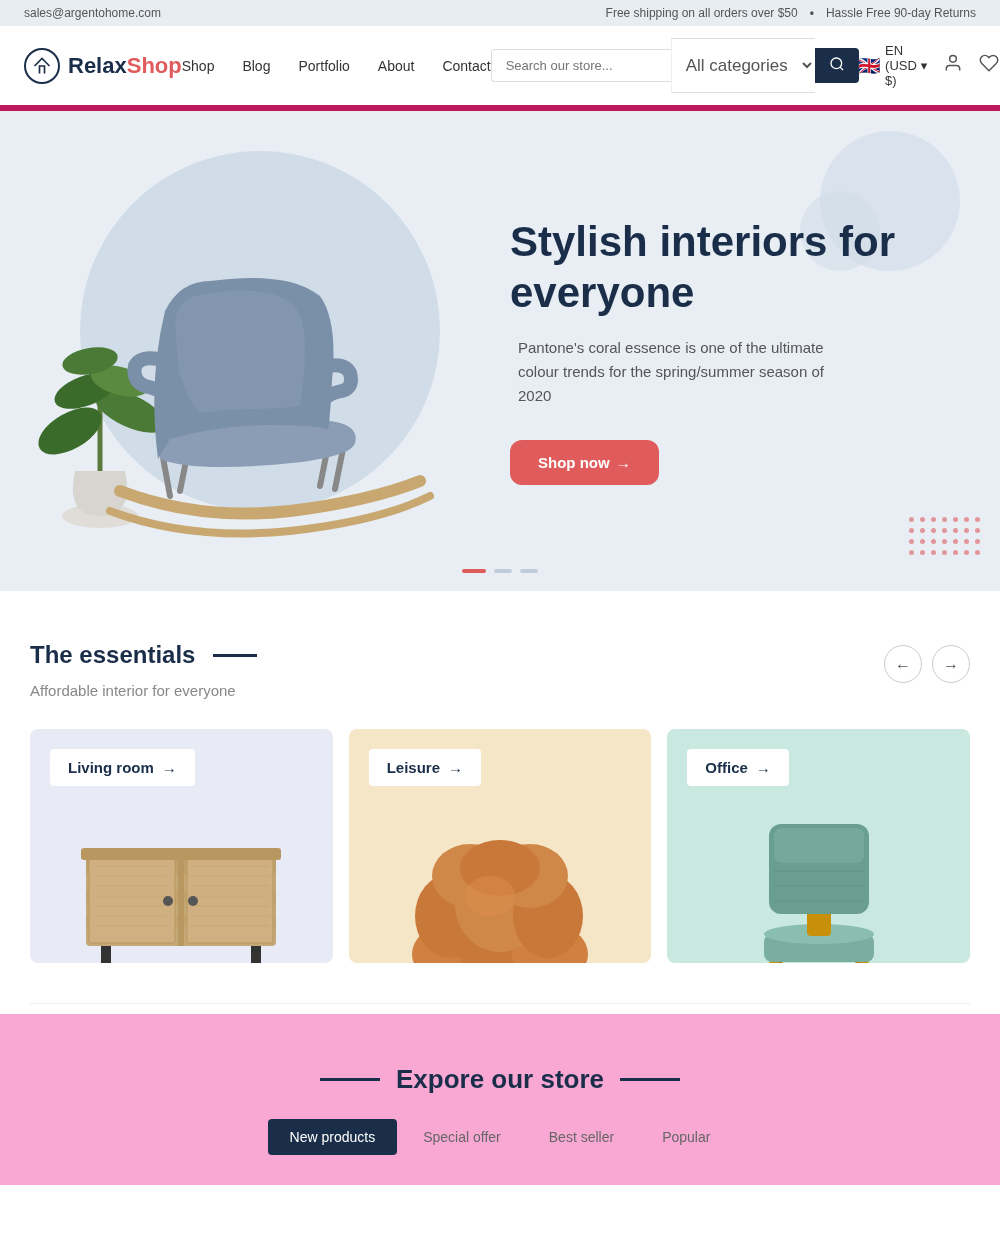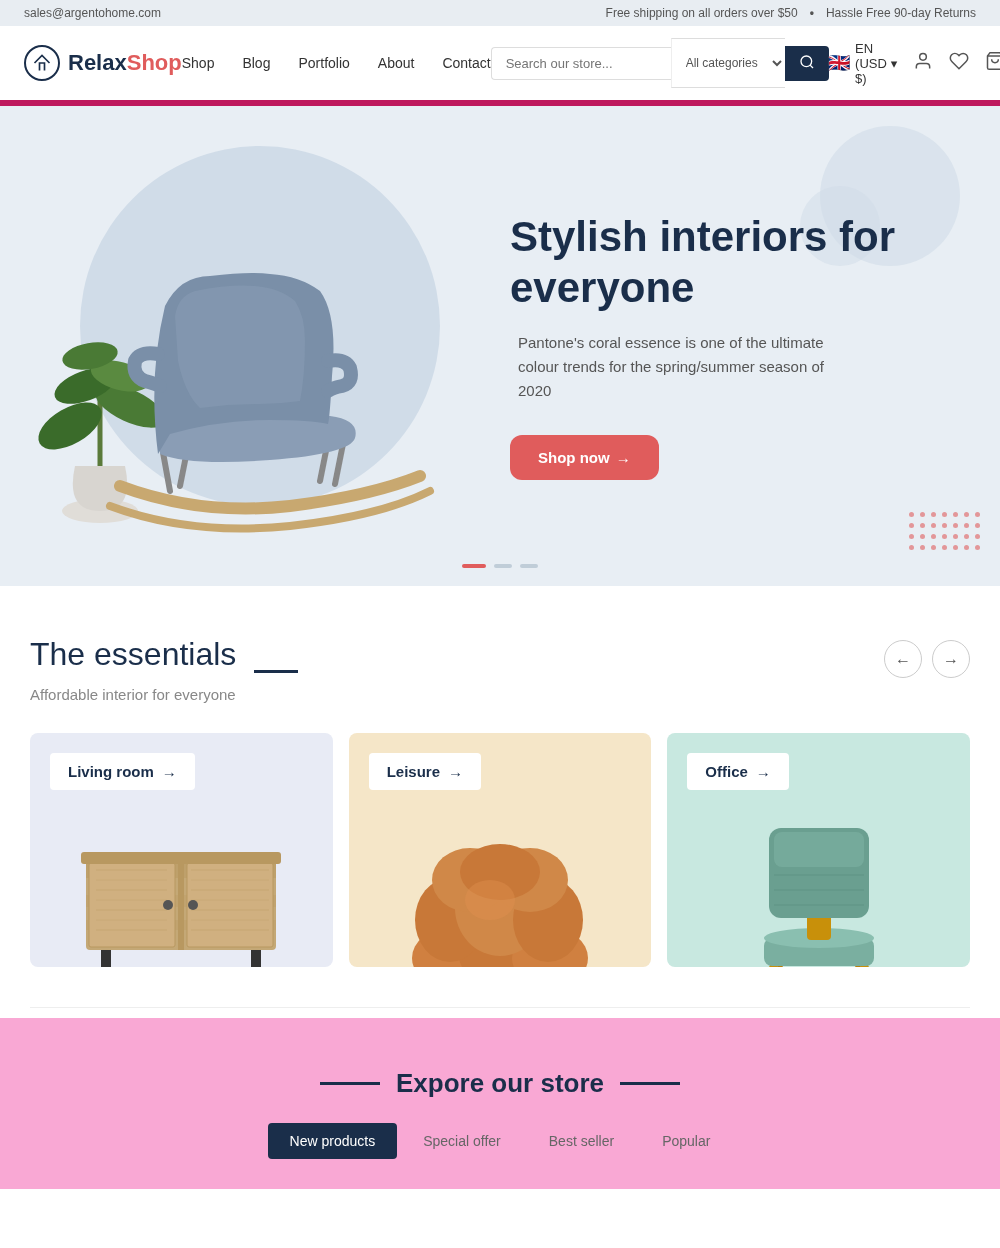--- a/index.html
+++ b/index.html
@@ -43,21 +43,21 @@
       color: #aaa;
       width: 180px;
       outline: none;
       border-radius: 4px 0 0 4px;
     }
     .category-select {
       border: 1px solid #ddd;
       border-left: 1px solid #eee;
       border-right: none;
       padding: 16px 10px;
-      font-size: 12px;
+      font-size: 17px;
       color: #555;
       background: #fff;
       cursor: pointer;
       outline: none;
     }
     .search-btn {
       background: #1a2e4a;
       border: none;
       padding: 8px 14px;
       border-radius: 0 4px 4px 0;
@@ -184,25 +184,25 @@
       background: #fff;
     }
     .section-header {
       display: flex;
       justify-content: space-between;
       align-items: flex-start;
       margin-bottom: 30px;
     }
     .section-title-block {}
     .section-title {
-      font-size: 32px;
-      font-weight: 400;
+      font-size: 24px;
+      font-weight: 700;
       color: #1a2e4a;
       display: flex;
-      align-items: flex-end;
+      align-items: center;
       gap: 12px;
     }
     .title-line {
       display: inline-block;
       width: 44px;
       height: 3px;
       background: #1a2e4a;
       vertical-align: middle;
       margin-left: 6px;
     }

